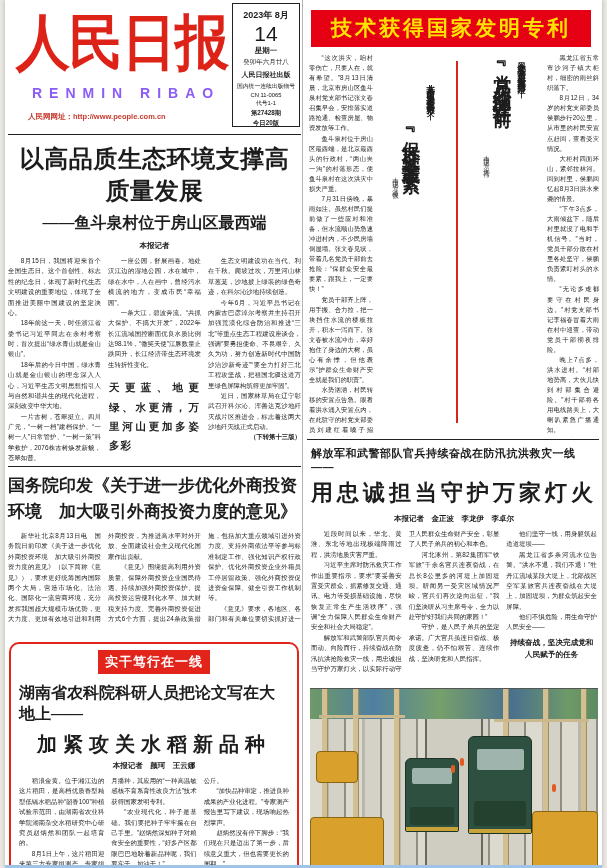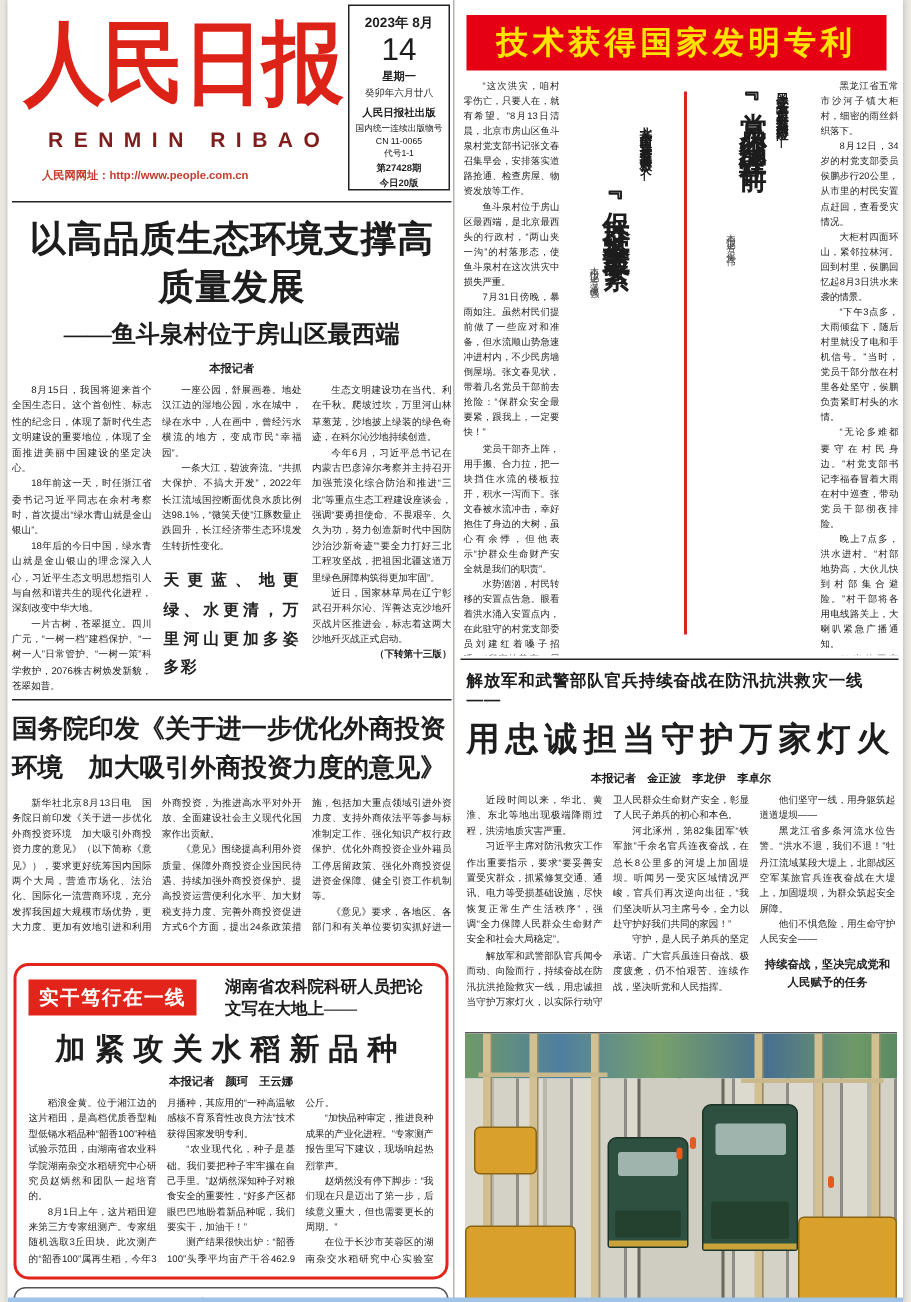--- a/index.html
+++ b/index.html
@@ -7,21 +7,21 @@
         font-family:"Liberation Sans",sans-serif;color:#1d1d1d;display:flex;overflow:hidden;
         box-shadow:0 0 4px rgba(0,0,0,.25);}
   .colL{width:300px;padding:0 1px 0 3px;box-sizing:border-box;}
   .colR{width:303px;border-left:1px solid #b5b5b0;box-sizing:border-box;padding:0 3px 0 4px;}
 
   
   .masthead{position:relative;height:132px;}
   .logo{position:absolute;left:8px;top:10px;width:212px;font-family:"Liberation Serif",serif;
         font-weight:900;color:#dd2318;font-size:54px;line-height:1.1;letter-spacing:-1px;
         transform:scaleY(1.12);transform-origin:top left;white-space:nowrap;}
-  .logo-latin{position:absolute;left:24px;top:85px;color:#7f1d1d;font-weight:bold;
+  .logo-latin{position:absolute;left:24px;top:85px;color:#8b5cf6;font-weight:bold;
         font-size:14px;letter-spacing:7px;white-space:nowrap;}
   .website{position:absolute;left:20px;top:112px;color:#c63a2e;font-size:7.5px;font-weight:bold;}
   .datebox{position:absolute;right:1px;top:3px;width:68px;height:124px;border:1px solid #222;
         text-align:center;box-sizing:border-box;padding-top:5px;}
   .db-ym{font-size:9px;font-weight:bold;}
   .db-day{font-size:21px;font-weight:400;line-height:1.1;}
   .db-week{font-size:7.5px;margin-top:1px;font-weight:bold;}
   .db-lunar{font-size:6.5px;margin-top:2px;}
   .db-pub{font-size:7px;font-weight:bold;margin:3px 0 2px;font-family:"Liberation Serif",serif;}
   .db-small{font-size:5.8px;line-height:1.5;color:#111;}
@@ -41,24 +41,24 @@
   .pend{font-weight:bold;text-align:right;text-indent:0;}
 
   
   .sc{margin-top:4px;}
   .sc-hl{font-size:17px;font-weight:900;text-align:left;line-height:1.5;margin:6px 0 7px;}
   .sc-body{height:102px;overflow:hidden;}
 
   
   .redbox{border:2.5px solid #e2241b;border-radius:10px;margin:9px 2px 5px 1px;
           padding:6px 8px 2px;box-sizing:border-box;}
-  .rb-head{display:flex;align-items:center;gap:19px;}
+  .rb-head{display:flex;align-items:center;gap:9px;flex-direction:column;}
   .rb-label{background:#e2241b;color:#fff;font-weight:900;font-size:13px;
             padding:3px 7px;letter-spacing:1px;white-space:nowrap;}
-  .rb-kick{font-family:"Liberation Serif",serif;font-weight:bold;font-size:11px;}
+  .rb-kick{font-family:"Liberation Serif",serif;font-weight:bold;font-size:16px;}
   .rb-hl{font-size:20px;font-weight:900;text-align:center;letter-spacing:6px;margin:6px 0 3px;font-family:Liberation Serif, serif;}
   .rb-by{font-size:7.5px;font-weight:bold;text-align:center;margin-bottom:5px;}
   .rb-body{height:118px;overflow:hidden;}
 
   
   .parcelbox{position:relative;border:1px solid #555;border-radius:8px;margin:2px 2px 0 1px;
              padding:4px 8px;height:84px;overflow:hidden;box-sizing:border-box;}
   .pc-hl{font-size:15px;font-weight:900;text-align:center;letter-spacing:2px;margin:1px 0 2px;}
 
   

